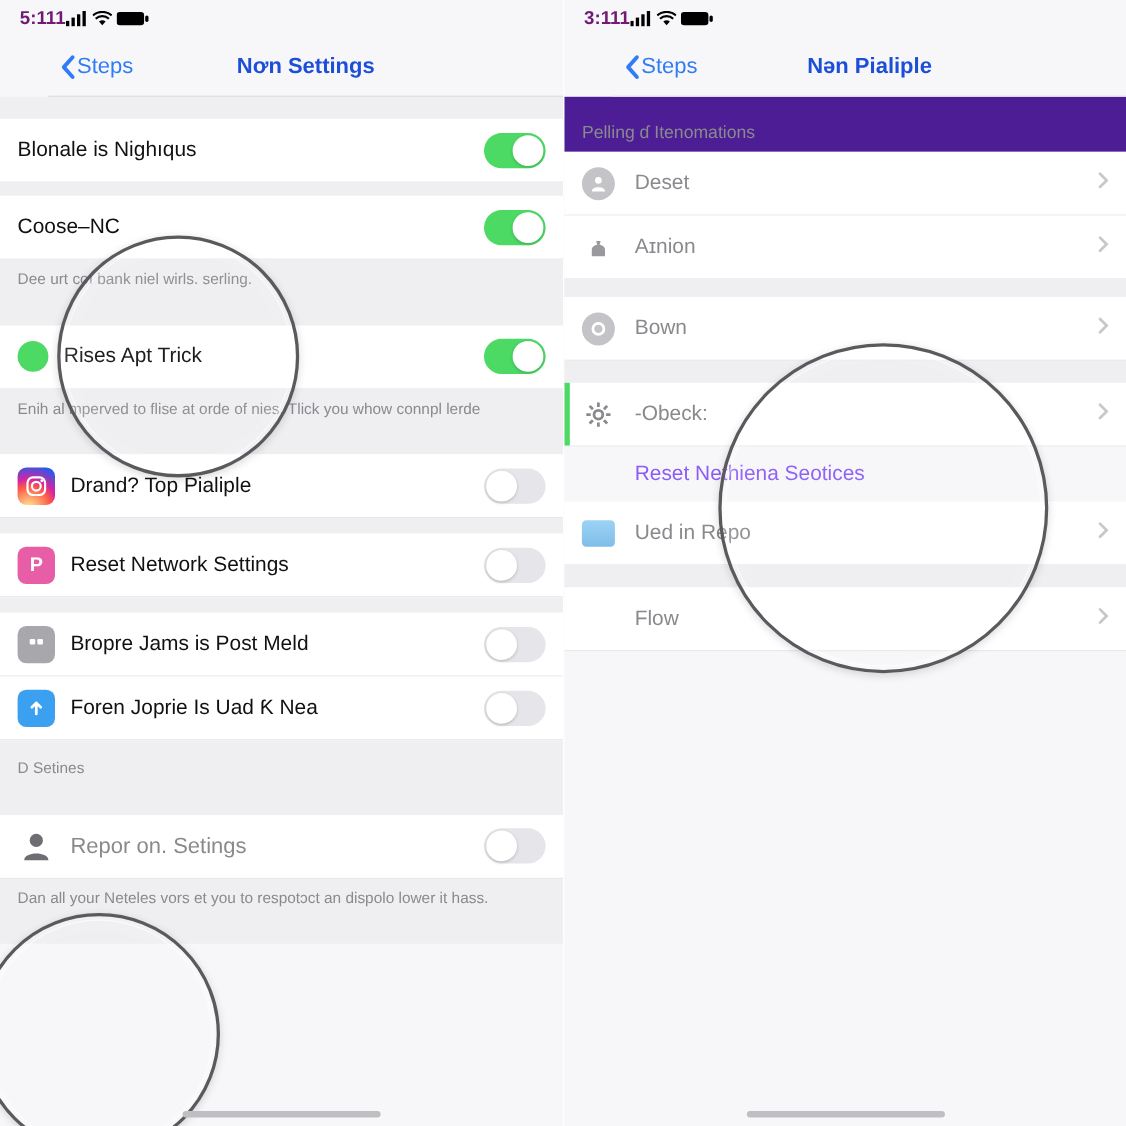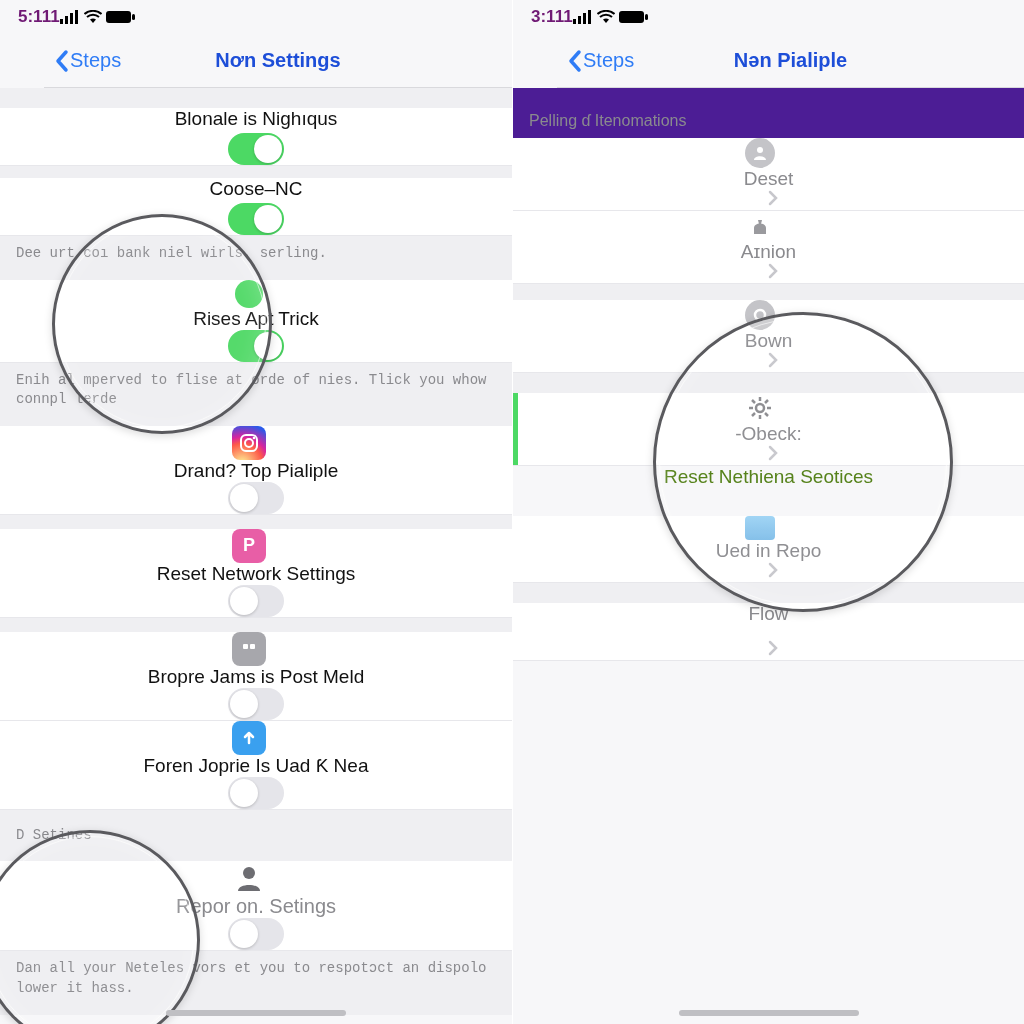--- a/index.html
+++ b/index.html
@@ -67,21 +67,20 @@
   
   .group-gap { height: 20px; background: #efeff2; }
   .row {
     background: #fff;
     min-height: 58px;
     display: flex;
     align-items: center;
     padding: 0 16px;
     border-bottom: 1px solid #e7e7eb;
     position: relative;
-    flex-direction: column;
   }
   .row .icon-slot {
     width: 34px; height: 34px;
     border-radius: 8px;
     margin-right: 14px;
     display: flex; align-items: center; justify-content: center;
     font-size: 18px; font-weight: 700; color: #fff;
     flex: none;
   }
   .row-label { font-size: 19px; color: #111; flex: 1; }
@@ -96,23 +95,22 @@
     box-shadow: 0 1px 3px rgba(0,0,0,.2);
   }
   .toggle.on { background: #4cd964; }
   .toggle.on::after { left: 26px; }
   .chevron { color: #c7c7cc; flex: none; margin-left: 8px; }
 
   .footnote {
     background: #efeff2;
     color: #8a8a8e;
     font-size: 14px;
-    padding: 8px 16px 16px;
+    padding: 8px 16px 32px;
     line-height: 1.4;
-    font-family: Liberation Mono, monospace;
   }
   .section-header {
     background: #4c1d95;
     color: #8a8a8e;
     font-size: 16px;
     padding: 24px 16px 8px;
   }
 
   
   .round-ic {
@@ -389,21 +387,21 @@
     <span class="row-label gray">-Obeck:</span>
     <span class="chevron">
       <svg width="10" height="16" viewBox="0 0 10 16">
           <path d="M2 2 L8 8 L2 14" stroke="#c7c7cc" stroke-width="2.5" fill="none" stroke-linecap="round"></path>
         </svg>
     </span>
   </div>
 
   <div class="row" style="background:#f7f7f9;border-bottom:none;min-height:50px">
     <span style="width:48px"></span>
-    <span class="row-label" style="color:#4d7c0f">Reset Nethiena Seotices</span>
+    <span class="row-label" style="color:#8b5cf6">Reset Nethiena Seotices</span>
   </div>
 
   <div class="row">
     <span class="tiny-ic"></span>
     <span class="row-label gray">Ued in Repo</span>
     <span class="chevron">
       <svg width="10" height="16" viewBox="0 0 10 16">
           <path d="M2 2 L8 8 L2 14" stroke="#c7c7cc" stroke-width="2.5" fill="none" stroke-linecap="round"></path>
         </svg>
     </span>

